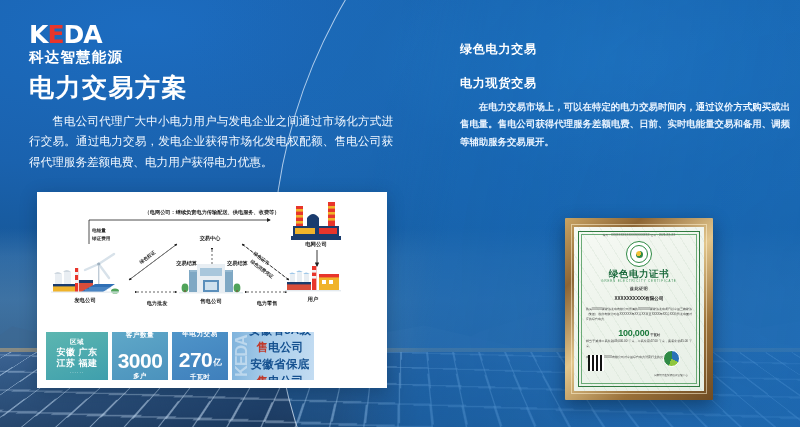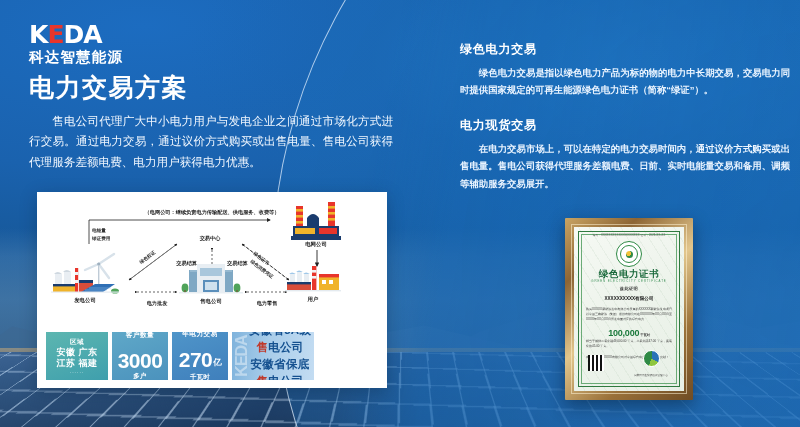--- a/index.html
+++ b/index.html
@@ -260,21 +260,21 @@
     text-indent: 2em;
     text-align: justify;
     font-weight: 600;
   }
   .sec-gap { height: 19px; }
 
   
   .cert-wrap {
     position: absolute;
     left: 565px; top: 218px;
-    width: 128px; height: 182px;
+    width: 148px; height: 182px;
   }
   .cert-frame {
     position: absolute; inset: 0;
     background: linear-gradient(138deg, #c9a463 0%, #8d6534 22%, #e2c68c 48%, #9a7139 74%, #6f4c24 100%);
     padding: 7px;
     box-sizing: border-box;
     box-shadow: 0 6px 18px rgba(3,22,44,.45);
     border-radius: 1px;
   }
   .cert-inner-bevel {
@@ -457,21 +457,21 @@
 
   <div class="logo nosel">
     <div class="logo-mark">
       <span>K</span><span class="accent">E</span><span>DA</span>
     </div>
     <div class="logo-sub">科达智慧能源</div>
   </div>
 
   <div class="left-col">
     <h1 class="title">电力交易方案</h1>
-    <p class="body">售电公司代理广大中小电力用户与发电企业之间通过市场化方式进行交易。通过电力交易，通过议价方式购买或出售电量、售电公司获得代理服务差额电费、电力用户获得电力优惠。</p>
+    <p class="body">售电公司代理广大中小电力用户与发电企业之间通过市场化方式进行交易。通过电力交易，发电企业获得市场化发电权配额、售电公司获得代理服务差额电费、电力用户获得电力优惠。</p>
   </div>
 
   <div class="card">
 
     <div class="diagram">
       <svg viewBox="0 0 350 138" width="350" height="138">
         <defs>
           <marker id="ah" markerWidth="5" markerHeight="5" refX="4" refY="2.5" orient="auto">
             <path d="M0,0 L5,2.5 L0,5 z" fill="#222"></path>
           </marker>
@@ -625,21 +625,20 @@
           <div><span>安徽省3A级</span><span class="hl">售</span><span>电公司</span></div>
           <div><span>安徽省保底</span><span class="hl">售</span><span>电公司</span></div>
         </div>
       </div>
 
     </div>
   </div>
 
   <div class="right-col">
     <h2 class="sec-title">绿色电力交易</h2>
-    <p class="sec-body">绿色电力交易是指以绿色电力产品为标的物的电力中长期交易，交易电力同时提供国家规定的可再生能源绿色电力证书（简称“绿证”）。</p>
     <div class="sec-gap"></div>
     <h2 class="sec-title">电力现货交易</h2>
     <p class="sec-body">在电力交易市场上，可以在特定的电力交易时间内，通过议价方式购买或出售电量。售电公司获得代理服务差额电费、日前、实时电能量交易和备用、调频等辅助服务交易展开。</p>
   </div>
 
   <div class="cert-wrap">
     <div class="cert-frame">
       <div class="cert-inner-bevel"></div>
       <div class="cert-paper">
         <div class="cert-border"></div>

